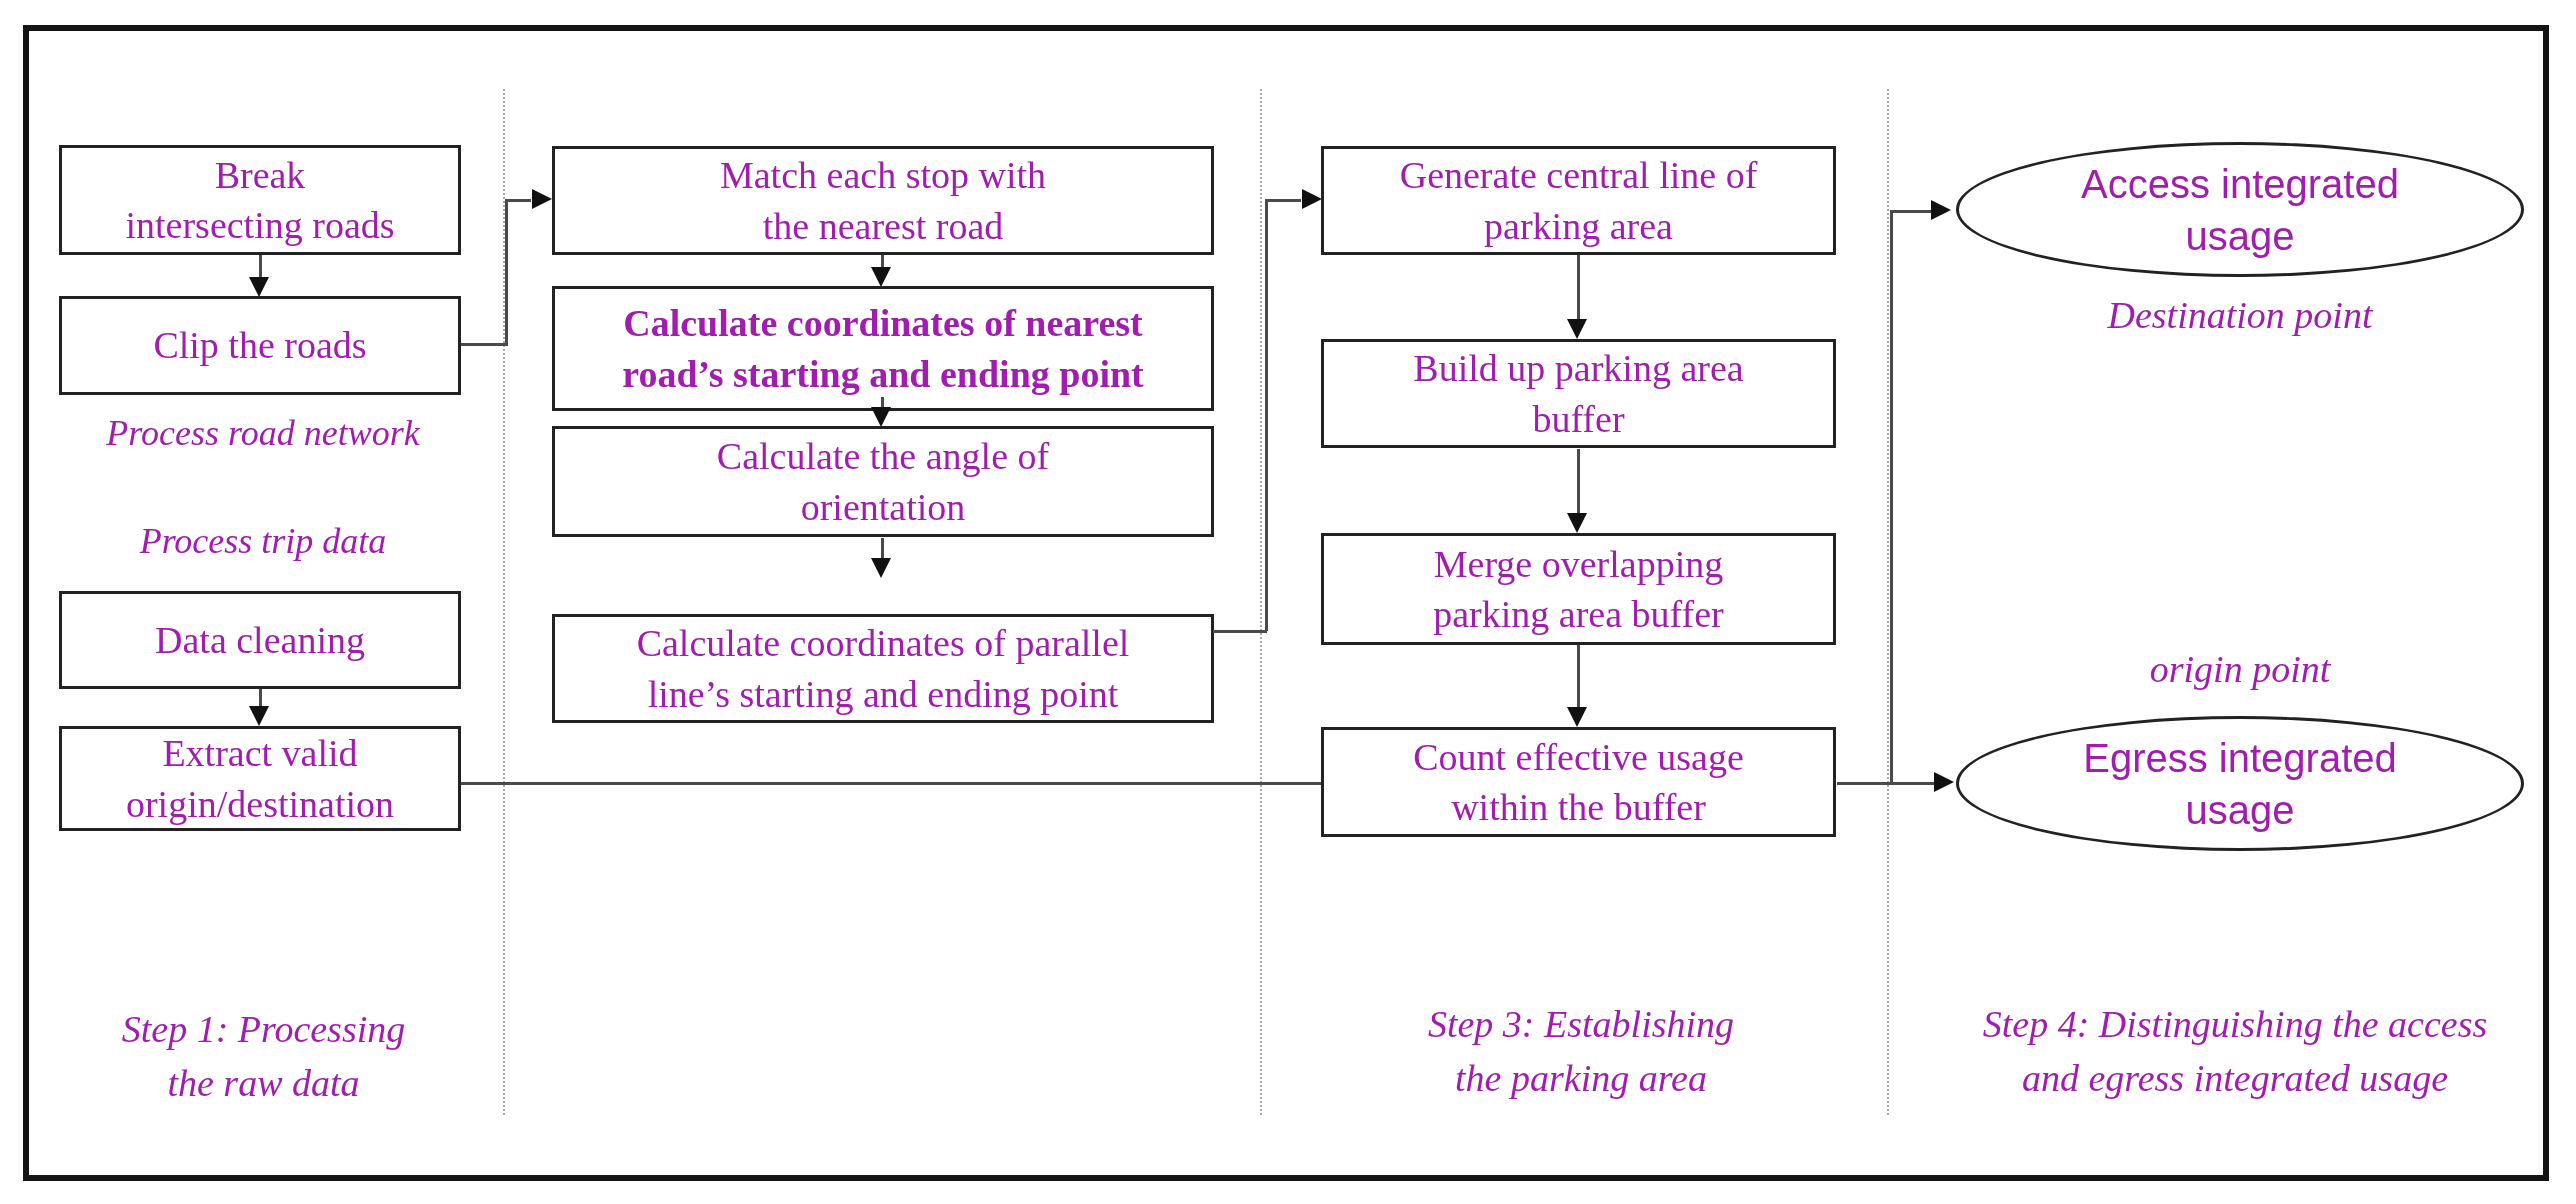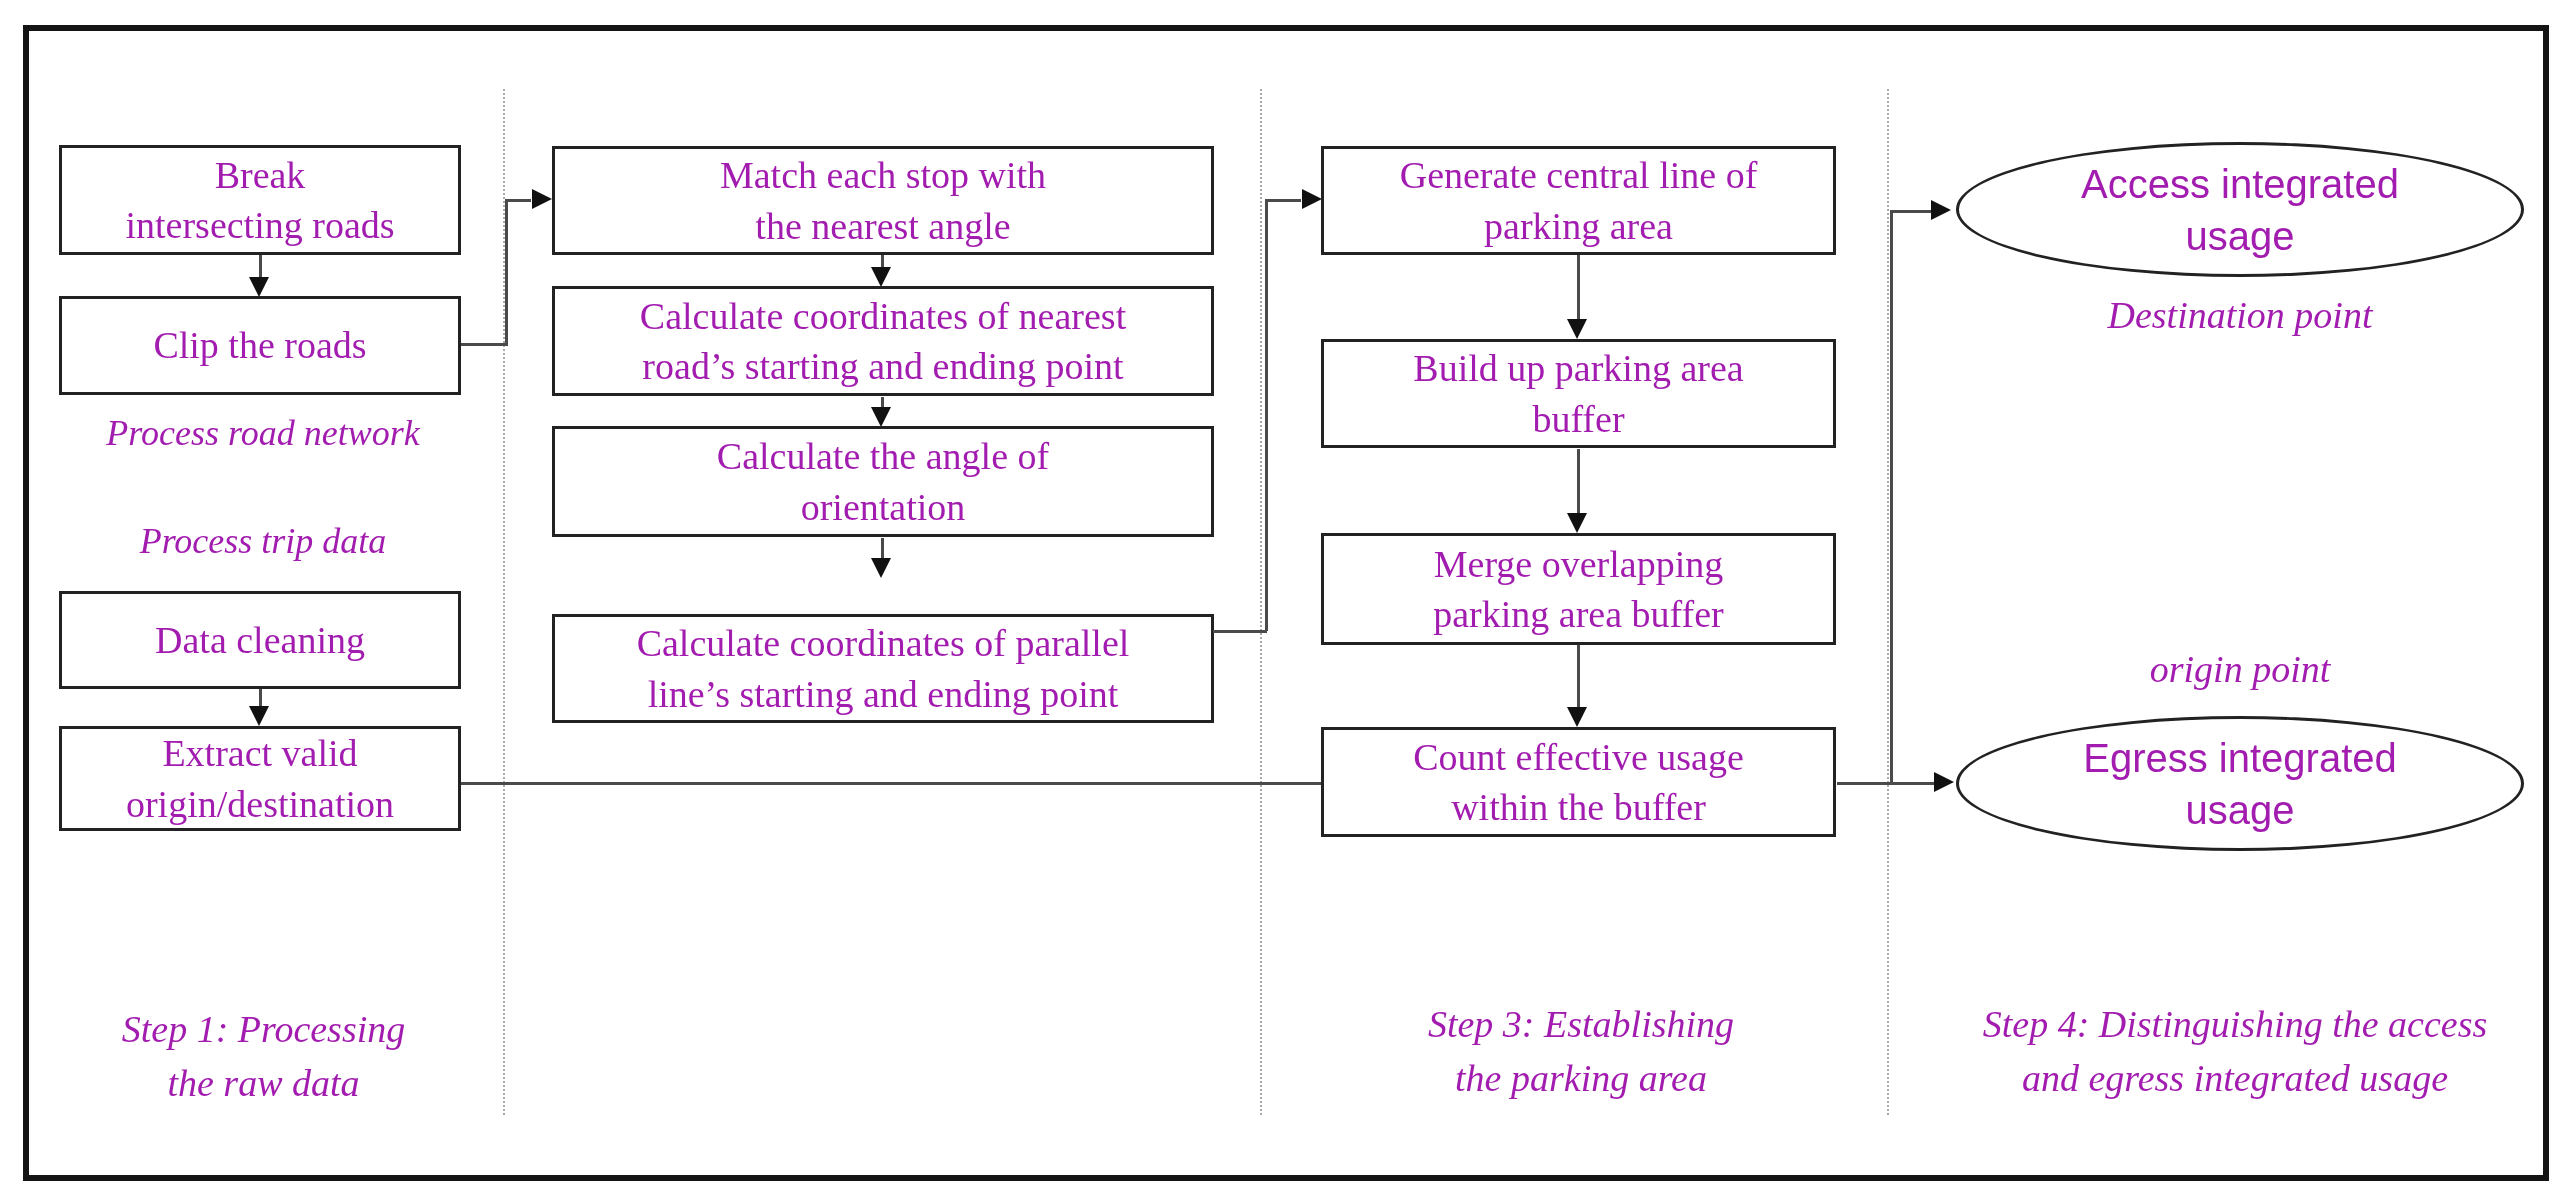--- a/index.html
+++ b/index.html
@@ -100,26 +100,26 @@
 
   <div class="box" style="left:59px;top:726px;width:402px;height:105px;">Extract valid
 origin/destination</div>
 
   <div class="hline" style="left:461px;top:343px;width:47px;"></div>
   <div class="vline" style="left:505px;top:199px;height:147px;"></div>
   <div class="hline" style="left:505px;top:199px;width:26px;"></div>
   <div class="arr-right" style="left:532px;top:189px;"></div>
 
   <div class="box" style="left:552px;top:146px;width:662px;height:109px;">Match each stop with
-the nearest angle</div>
+the nearest road</div>
 
   <div class="vline" style="left:881px;top:255px;height:13px;"></div>
   <div class="arr-down" style="left:871px;top:267px;"></div>
 
-  <div class="box" style="left:552px;top:286px;width:662px;height:110px;">Calculate coordinates of nearest
+  <div class="box" style="left:552px;top:286px;width:662px;height:125px;font-weight:bold;">Calculate coordinates of nearest
 road’s starting and ending point</div>
 
   <div class="vline" style="left:881px;top:397px;height:11.5px;"></div>
   <div class="arr-down" style="left:871px;top:407px;"></div>
 
   <div class="box" style="left:552px;top:426px;width:662px;height:111px;">Calculate the angle of
 orientation</div>
 
   <div class="vline" style="left:881px;top:538px;height:22px;"></div>
   <div class="arr-down" style="left:871px;top:558px;"></div>

